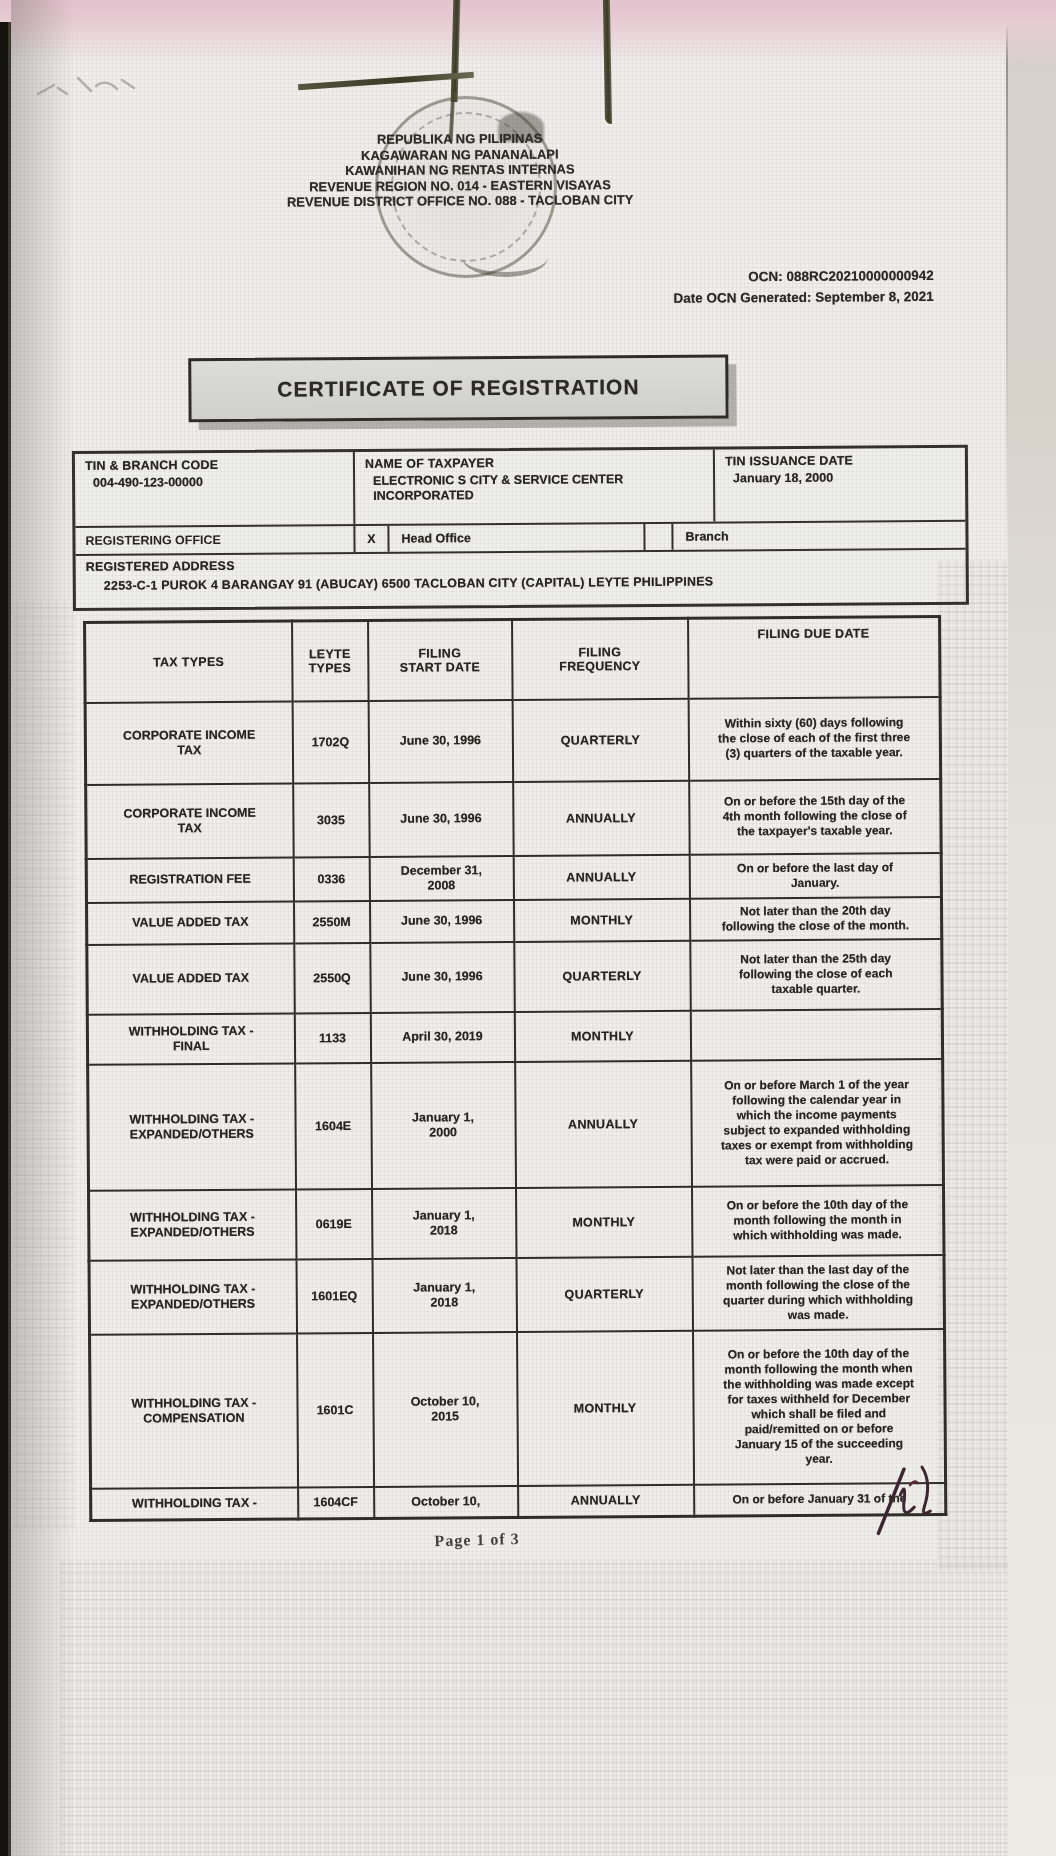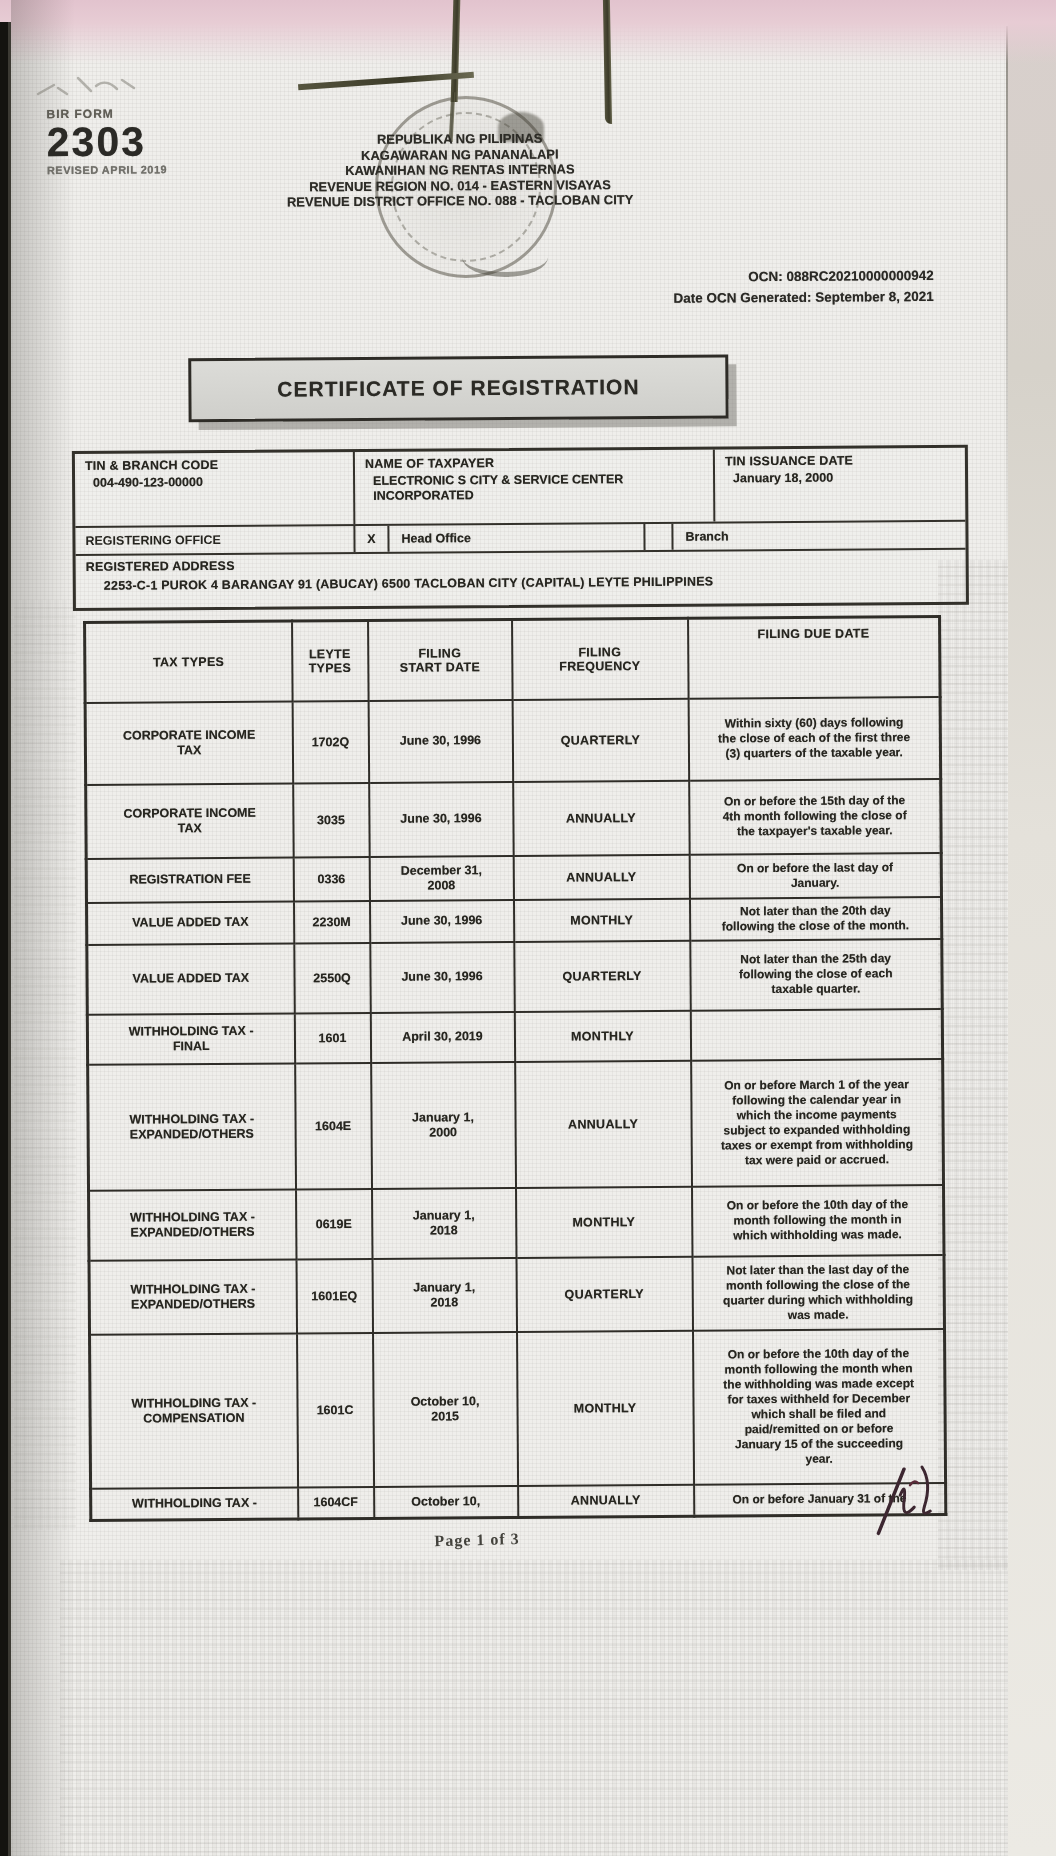--- a/index.html
+++ b/index.html
@@ -162,25 +162,20 @@
   <div class="prong right"></div>
   <div class="prong bar"></div>
   <div class="prong tail"></div>
 
   <svg class="scribble" width="110" height="42" viewBox="0 0 110 42">
     <path d="M4,28 l16,-9 M24,22 l9,6 M44,12 l13,13 M62,20 c7,-6 15,-3 21,3 M88,14 l12,8" stroke="#7b7970" stroke-width="2.5" fill="none" stroke-linecap="round"></path>
   </svg>
 
   <div class="doc-layer">
 
-    <div class="form-block">
-      <div class="form-label inky">BIR FORM</div>
-      <div class="form-number inky">2303</div>
-      <div class="form-rev inky">REVISED APRIL 2019</div>
-    </div>
 
     <div class="header-block">
       <div class="inky">REPUBLIKA NG PILIPINAS</div>
       <div class="inky">KAGAWARAN NG PANANALAPI</div>
       <div class="inky">KAWANIHAN NG RENTAS INTERNAS</div>
       <div class="inky">REVENUE REGION NO. 014 - EASTERN VISAYAS</div>
       <div class="inky">REVENUE DISTRICT OFFICE NO. 088 - TACLOBAN CITY</div>
     </div>
 
     <div class="ocn-block">
@@ -264,39 +259,39 @@
         <td class="tax pre inky">REGISTRATION FEE</td>
         <td class="formtype inky">0336</td>
         <td class="startd pre inky">December 31,
 2008</td>
         <td class="freq inky">ANNUALLY</td>
         <td class="due pre inky">On or before the last day of
 January.</td>
       </tr>
       <tr style="height:42px">
         <td class="tax pre inky">VALUE ADDED TAX</td>
-        <td class="formtype inky">2230M</td>
+        <td class="formtype inky">2550M</td>
         <td class="startd pre inky">June 30, 1996</td>
         <td class="freq inky">MONTHLY</td>
         <td class="due pre inky">Not later than the 20th day
 following the close of the month.</td>
       </tr>
       <tr style="height:70px">
         <td class="tax pre inky">VALUE ADDED TAX</td>
         <td class="formtype inky">2550Q</td>
         <td class="startd pre inky">June 30, 1996</td>
         <td class="freq inky">QUARTERLY</td>
         <td class="due pre inky">Not later than the 25th day
 following the close of each
 taxable quarter.</td>
       </tr>
       <tr style="height:50px">
         <td class="tax pre inky">WITHHOLDING TAX -
 FINAL</td>
-        <td class="formtype inky">1601</td>
+        <td class="formtype inky">1133</td>
         <td class="startd pre inky">April 30, 2019</td>
         <td class="freq inky">MONTHLY</td>
         <td class="due pre inky"></td>
       </tr>
       <tr style="height:126px">
         <td class="tax pre inky">WITHHOLDING TAX -
 EXPANDED/OTHERS</td>
         <td class="formtype inky">1604E</td>
         <td class="startd pre inky">January 1,
 2000</td>

